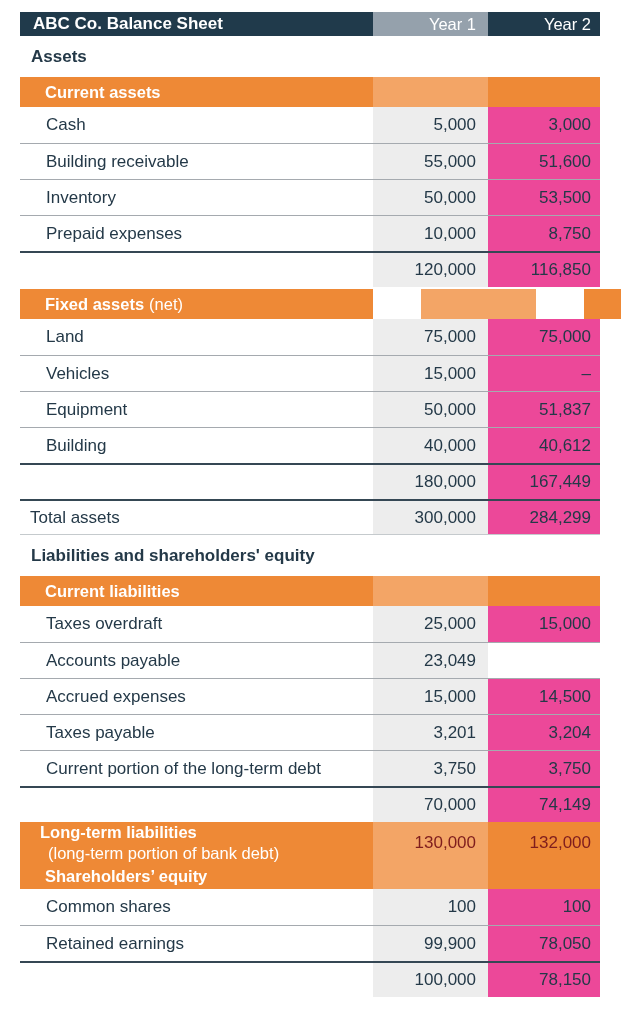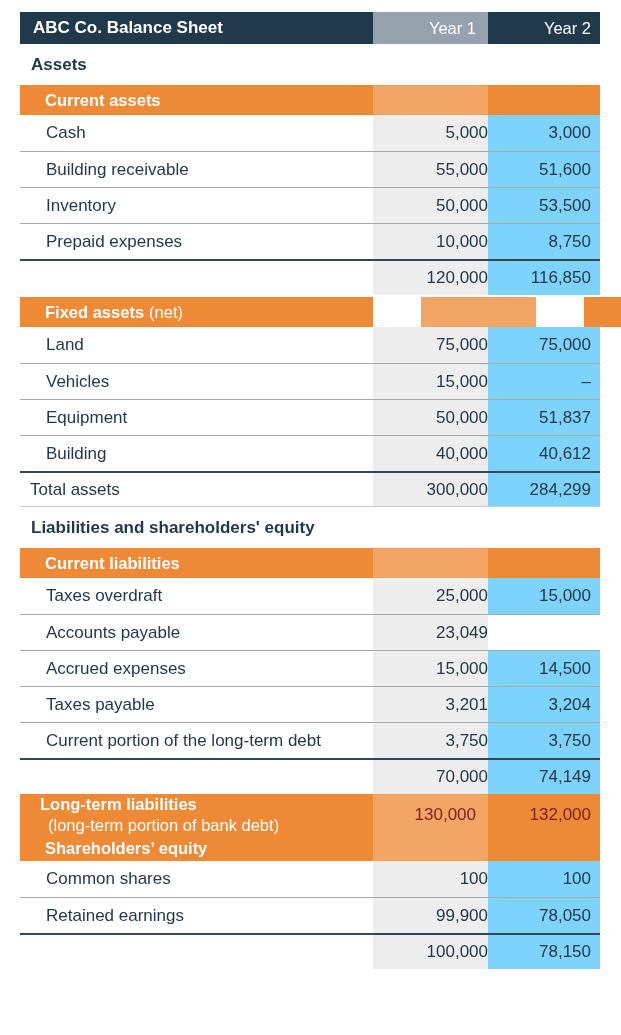--- a/index.html
+++ b/index.html
@@ -10,21 +10,21 @@
     color:#243948;
     position:relative;
     overflow:hidden;
   }
   .sheet { position:absolute; left:20px; top:12px; width:580px; }
 
   
   .grid { display:grid; grid-template-columns:353px 115px 112px; }
 
   
-  .thead { height:32px; }
+  .thead { height:24px; }
   .thead .cell { display:flex; align-items:center; }
   .t-title { background:#203a4b; color:#ffffff; font-weight:bold; font-size:17px; padding-left:13px; }
   .t-y1 { background:#95a1ac; color:#ffffff; font-size:16.5px; justify-content:flex-end; padding-right:12px; }
   .t-y2 { background:#203a4b; color:#ffffff; font-size:16.5px; justify-content:flex-end; padding-right:9px; }
 
   
   .heading-row { height:41px; display:flex; align-items:center; padding-left:11px;
     font-weight:bold; font-size:17px; color:#243948; }
 
   
@@ -33,22 +33,22 @@
   .bar-label { background:#ee8936; color:#ffffff; font-weight:bold; font-size:16.5px; padding-left:25px; }
   .bar-label .suffix { font-weight:normal; margin-left:5px; }
   .bar-c1 { background:#f3a566; }
   .bar-c2 { background:#ee8936; }
 
   
   .row { height:36px; }
   .row .cell { display:flex; align-items:center; font-size:17px; }
   .row .label { padding-left:26px; }
   .row .num { justify-content:flex-end; }
-  .c1 { background:#ededed; }
-  .c2 { background:#7dd3fc; padding-right:9px; }
+  .c1 { background:#ededed; padding-right:12px; }
+  .c2 { background:#ec4899; padding-right:9px; }
   .sep-light { border-top:1px solid #a5aaaf; }
   .sep-dark { border-top:2px solid #354754; }
   .gap-top { margin-top:2px;gap:48px; }
 
   
   .total-row .label { padding-left:10px; }
   .total-row { border-bottom:1px solid #c5cacd; }
 
   
   .bar.longterm { height:40px; }
@@ -129,20 +129,25 @@
   <div class="grid row sep-light">
     <div class="cell label">Equipment</div>
     <div class="cell num c1">50,000</div>
     <div class="cell num c2">51,837</div>
   </div>
   <div class="grid row sep-light">
     <div class="cell label">Building</div>
     <div class="cell num c1">40,000</div>
     <div class="cell num c2">40,612</div>
   </div>
+  <div class="grid row sep-dark">
+    <div class="cell label"></div>
+    <div class="cell num c1">180,000</div>
+    <div class="cell num c2">167,449</div>
+  </div>
 
   <div class="grid row sep-dark total-row">
     <div class="cell label">Total assets</div>
     <div class="cell num c1">300,000</div>
     <div class="cell num c2">284,299</div>
   </div>
 
   <div class="heading-row">Liabilities and shareholders' equity</div>
 
   <div class="grid bar">

